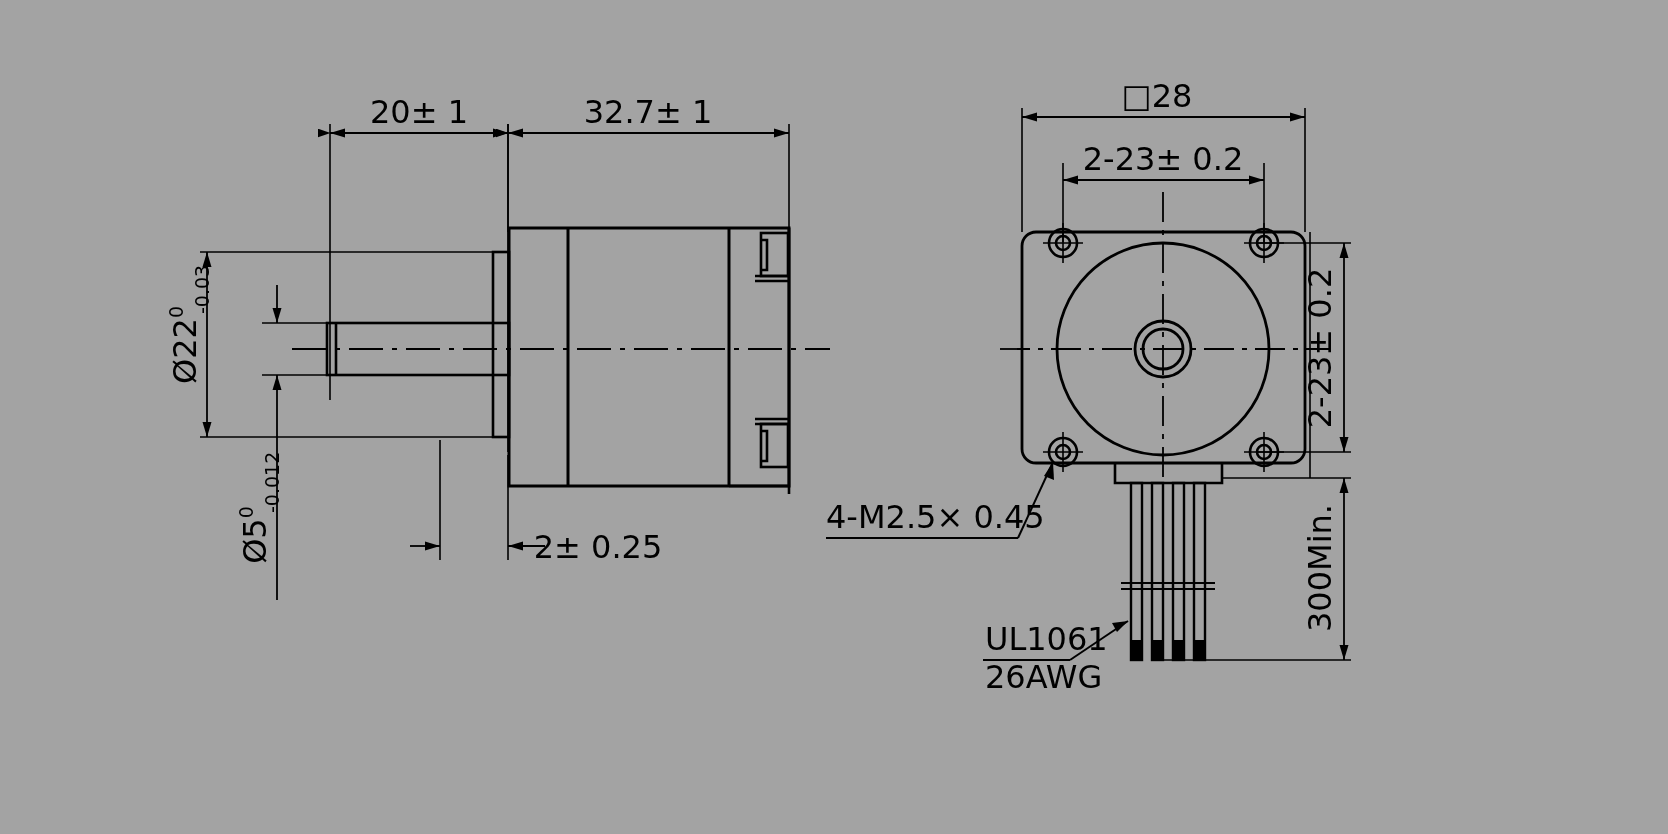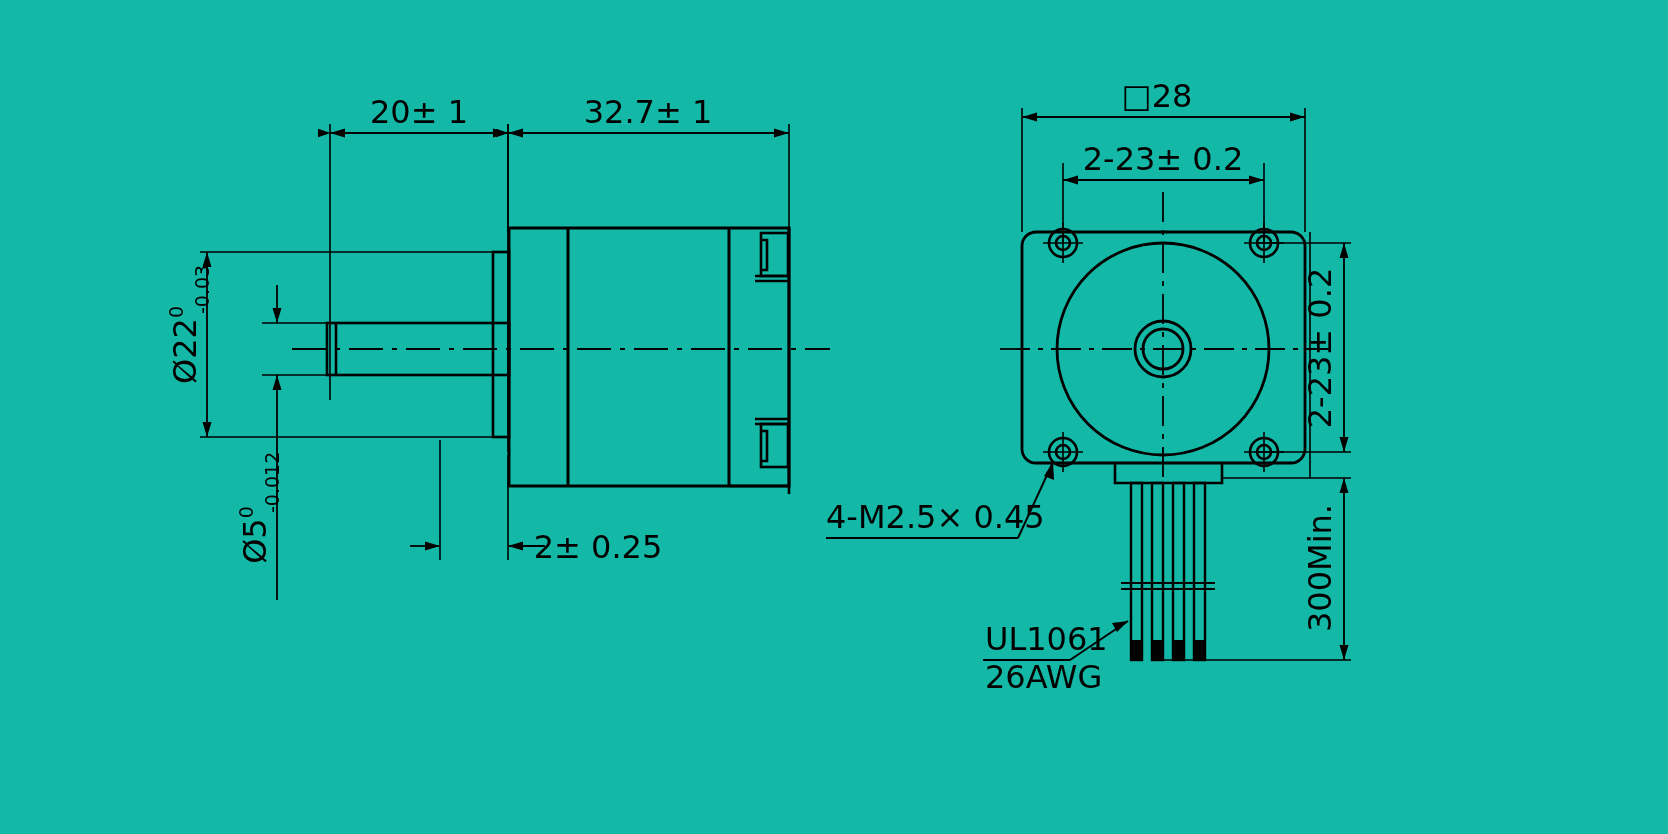--- a/index.html
+++ b/index.html
@@ -1,18 +1,18 @@
 <!DOCTYPE html>
 <html><head>
 <meta charset="utf-8">
 <style>
   html,body{margin:0;padding:0;background:#ffffff;}
   body{width:1668px;height:834px;overflow:hidden;
        font-family:"DejaVu Sans","Liberation Sans",sans-serif;}
-  #stage{position:relative;width:1668px;height:834px;background:#14b8a6;}
+  #stage{position:relative;width:1668px;height:834px;background:#a3a3a3;}
   svg{display:block;}
   .txt{font-family:"DejaVu Sans","Liberation Sans",sans-serif;fill:#000;}
 </style>
 </head>
 <body>
 
 <div id="stage">
 <svg width="1668" height="834" viewBox="0 0 1668 834">
 
   <defs>

